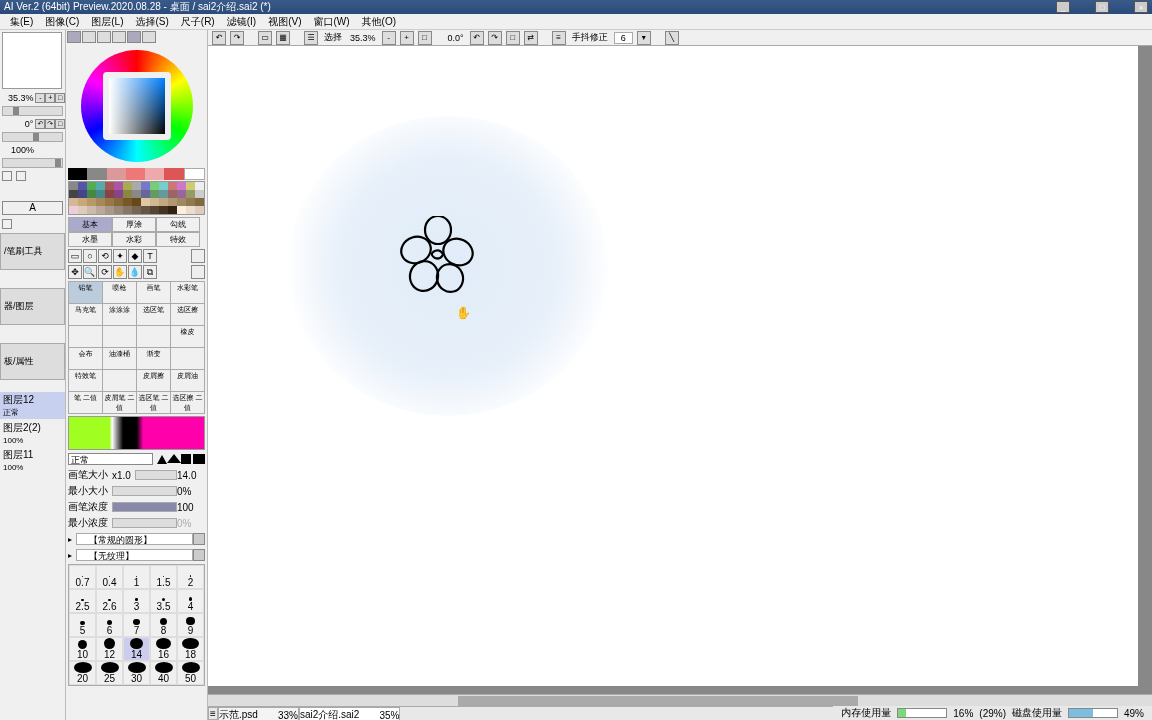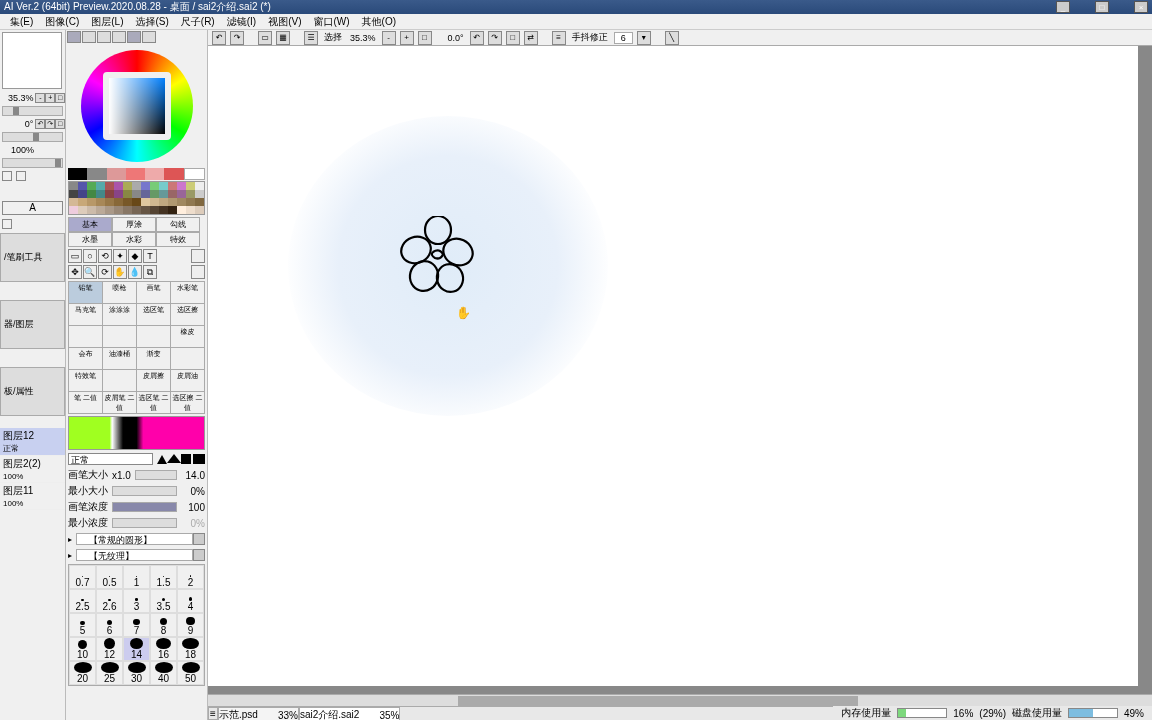--- a/index.html
+++ b/index.html
@@ -17,21 +17,21 @@
 .leftcol { width: 66px; background: #f0f0f0; border-right: 1px solid #bbb; }
 .minimap { width: 60px; height: 57px; border: 1px solid #999; background: #fff; margin: 2px; }
 .zoomrow { display: flex; align-items: center; height: 14px; }
 .zoomrow .val { width: 36px; text-align: right; padding-right: 2px; font-size: 9px; }
 .zoomrow .btn { width: 10px; height: 10px; border: 1px solid #888; background: #ddd; font-size: 7px; text-align: center; }
 .slider { height: 10px; background: #ddd; border: 1px solid #aaa; margin: 1px 2px; position: relative; }
 .slider .thumb { position: absolute; width: 6px; height: 8px; background: #888; top:0; }
 .smallicons { display: flex; padding: 2px; gap: 4px; }
 .smallicons div { width: 10px; height: 10px; border: 1px solid #888; }
 
-.panel-title { background: #ddd; border: 1px solid #aaa; padding: 17px 3px; font-size: 9px; margin-top: 2px; }
+.panel-title { background: #ddd; border: 1px solid #aaa; padding: 11px 3px; font-size: 9px; margin-top: 2px; }
 .layerrow { padding: 1px 3px; font-size: 9px; border-bottom: 1px solid #eee; }
 .layerrow.sel { background: #c8d0f0; }
 
 .midcol { width: 142px; background: #f0f0f0; border-right: 1px solid #bbb; display:flex; flex-direction:column; }
 .modebar { height: 14px; display: flex; gap: 1px; padding: 1px; }
 .modebar .mbtn { width: 14px; height: 12px; border: 1px solid #888; background: #ddd; }
 .modebar .mbtn.on { background: #aab; }
 
 .colorwheel { width: 120px; height: 120px; margin: 2px auto; position: relative; }
 .colorwheel .ring { width: 112px; height: 112px; border-radius: 50%; background: conic-gradient(red,yellow,lime,cyan,blue,magenta,red); position:absolute; left:4px; top:4px;}
@@ -59,21 +59,21 @@
 .scratchpad { height:34px; margin:1px 2px; border:1px solid #999; background: linear-gradient(90deg, #a0ff20 0%, #a0ff20 30%, #fff 32%, #000 40%, #000 50%, #ff00aa 55%, #ff00aa 100%);}
 
 .moderow { display:flex; margin:1px 2px; align-items:center; height:14px;}
 .moderow .sel { flex:1; border:1px solid #888; background:#fff; padding:0 2px; font-size:9px; height:12px;}
 .moderow .shapes {display:flex; gap:2px; margin-left:4px;}
 .moderow .shapes div{width:10px;height:10px;}
 
 .paramrow { display:flex; margin:1px 2px; align-items:center; font-size:9px; height:14px;}
 .paramrow .lbl { width:44px; }
 .paramrow .mid { flex:1; background:#ddd; border:1px solid #aaa; height:10px; position:relative;}
-.paramrow .val { width:28px; text-align:right; }
+.paramrow .val { width:28px; text-align:left; }
 
 .exprow { display:flex; margin:1px 2px; align-items:center; height:14px;}
 .exprow .tri { width:8px; font-size:8px;}
 .exprow .txt { flex:1; background:#fff; border:1px solid #aaa; padding:0 12px; font-size:9px; height:12px;}
 .exprow .sq { width:12px; height:12px; border:1px solid #888; background:#ccc; }
 
 .sizesgrid { display:grid; grid-template-columns: repeat(5,1fr); margin:1px 2px; border:1px solid #aaa;}
 .sizesgrid .scell { height:24px; border:1px solid #ddd; display:flex; flex-direction:column; align-items:center; justify-content:flex-end; font-size:7px;}
 .sizesgrid .scell.on { background:#cce; }
 .sizesgrid .dot { background:#000; border-radius:50%; }
@@ -367,21 +367,21 @@
         <div class="sq"></div>
       </div>
 
     <div class="sizesgrid" id="sizesgrid">
         <div class="scell">
           <div class="dot" style="width: 1px; height: 1px;"></div>
           <span>0.7</span>
         </div>
         <div class="scell">
           <div class="dot" style="width: 1px; height: 1px;"></div>
-          <span>0.5</span>
+          <span>0.4</span>
         </div>
         <div class="scell">
           <div class="dot" style="width: 1px; height: 1px;"></div>
           <span>1</span>
         </div>
         <div class="scell">
           <div class="dot" style="width: 1.35px; height: 1.35px;"></div>
           <span>1.5</span>
         </div>
         <div class="scell">

